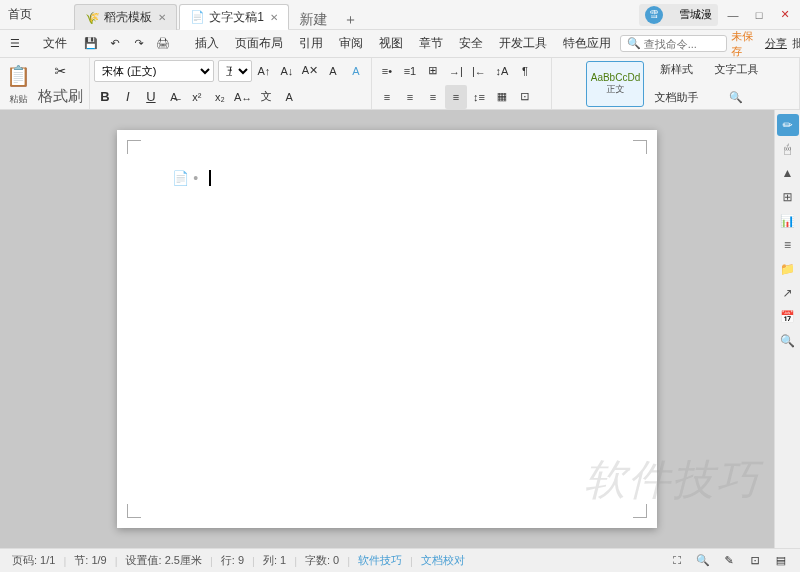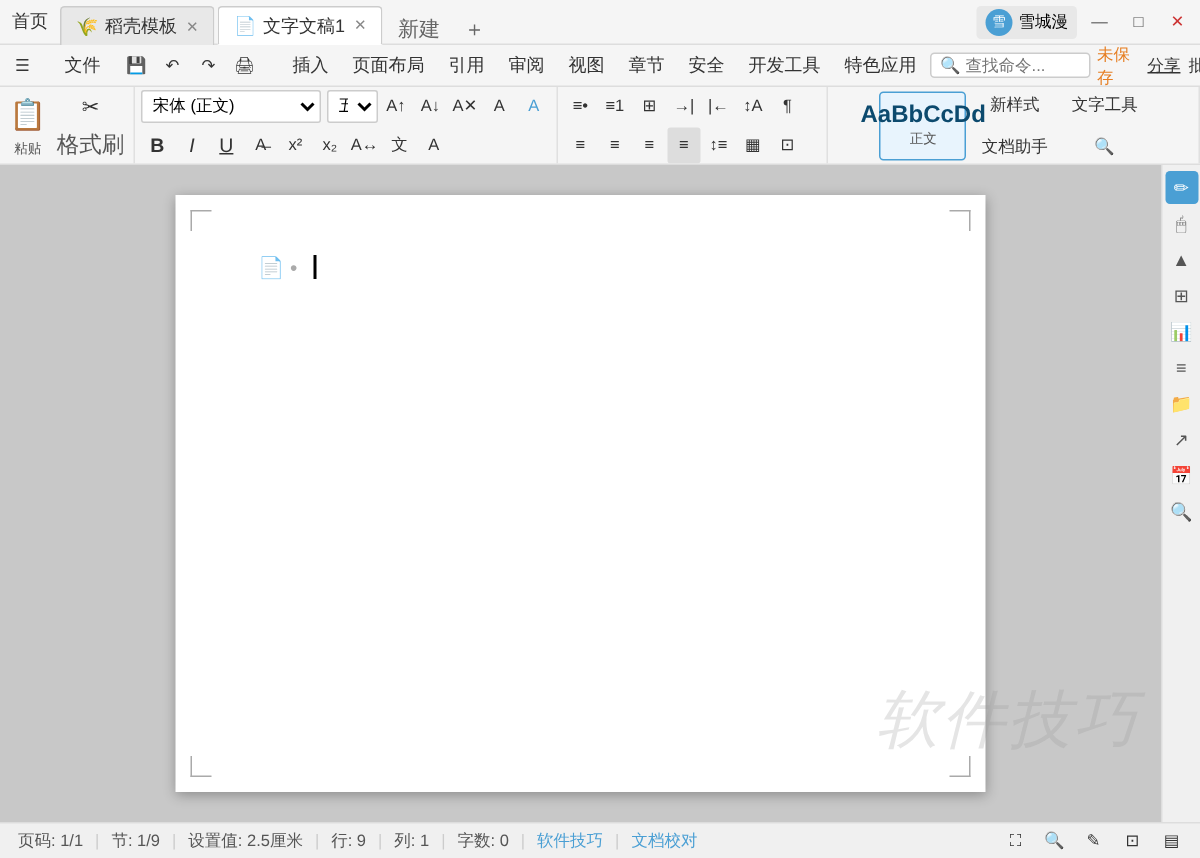--- a/index.html
+++ b/index.html
@@ -14,20 +14,21 @@
     }
 
     
     .title-bar {
       height: 30px;
       background: #f5f5f5;
       display: flex;
       align-items: stretch;
       border-bottom: 1px solid #ddd;
       position: relative;
+      gap: 34px;
     }
     .title-bar-left {
       display: flex;
       align-items: center;
       padding: 0 8px;
       font-size: 12px;
       color: #333;
       min-width: 40px;
     }
     .tabs-container {
@@ -337,21 +338,21 @@
     <div class="tab-new">
       <span>新建</span>
     </div>
     <div class="tab-new">
       <span>＋</span>
     </div>
   </div>
   <div style="display:flex;align-items:center;padding:0 4px;gap:4px;">
     <div style="display:flex;align-items:center;padding:2px 6px;background:#e8e8e8;border-radius:3px;font-size:11px;cursor:pointer;">
       <div class="avatar-icon">雪</div>
-      <span style="margin-left:4px">雪城漫</span>
+      <span style="margin-left:16px">雪城漫</span>
     </div>
     <div class="title-btn">
       <span>—</span>
     </div>
     <div class="title-btn">
       <span>□</span>
     </div>
     <div class="title-btn" style="color:#cc3333">
       <span>✕</span>
     </div>
@@ -470,21 +471,21 @@
       <div class="tb-btn">≡</div>
       <div class="tb-btn" style="background:#ddd;">≡</div>
       <div class="tb-btn">↕≡</div>
       <div class="tb-btn">▦</div>
       <div class="tb-btn">⊡</div>
     </div>
   </div>
 
   <div class="toolbar-section" style="flex:1;flex-direction:row;align-items:center;gap:4px;">
     <div class="style-box active">
-      <div style="font-size:16px;color:#0c4a6e;font-weight:bold;">AaBbCcDd</div>
+      <div style="font-size:10px;color:#4d7c0f;">AaBbCcDd</div>
       <div style="font-size:9px;color:#555;">正文</div>
     </div>
     <div style="display:flex;flex-direction:column;justify-content:center;gap:4px;">
       <div class="tb-btn" style="font-size:11px;width:auto;padding:2px 6px;">
         <span>新样式</span>
       </div>
       <div class="tb-btn" style="font-size:11px;width:auto;padding:2px 6px;">
         <span>文档助手</span>
       </div>
     </div>

